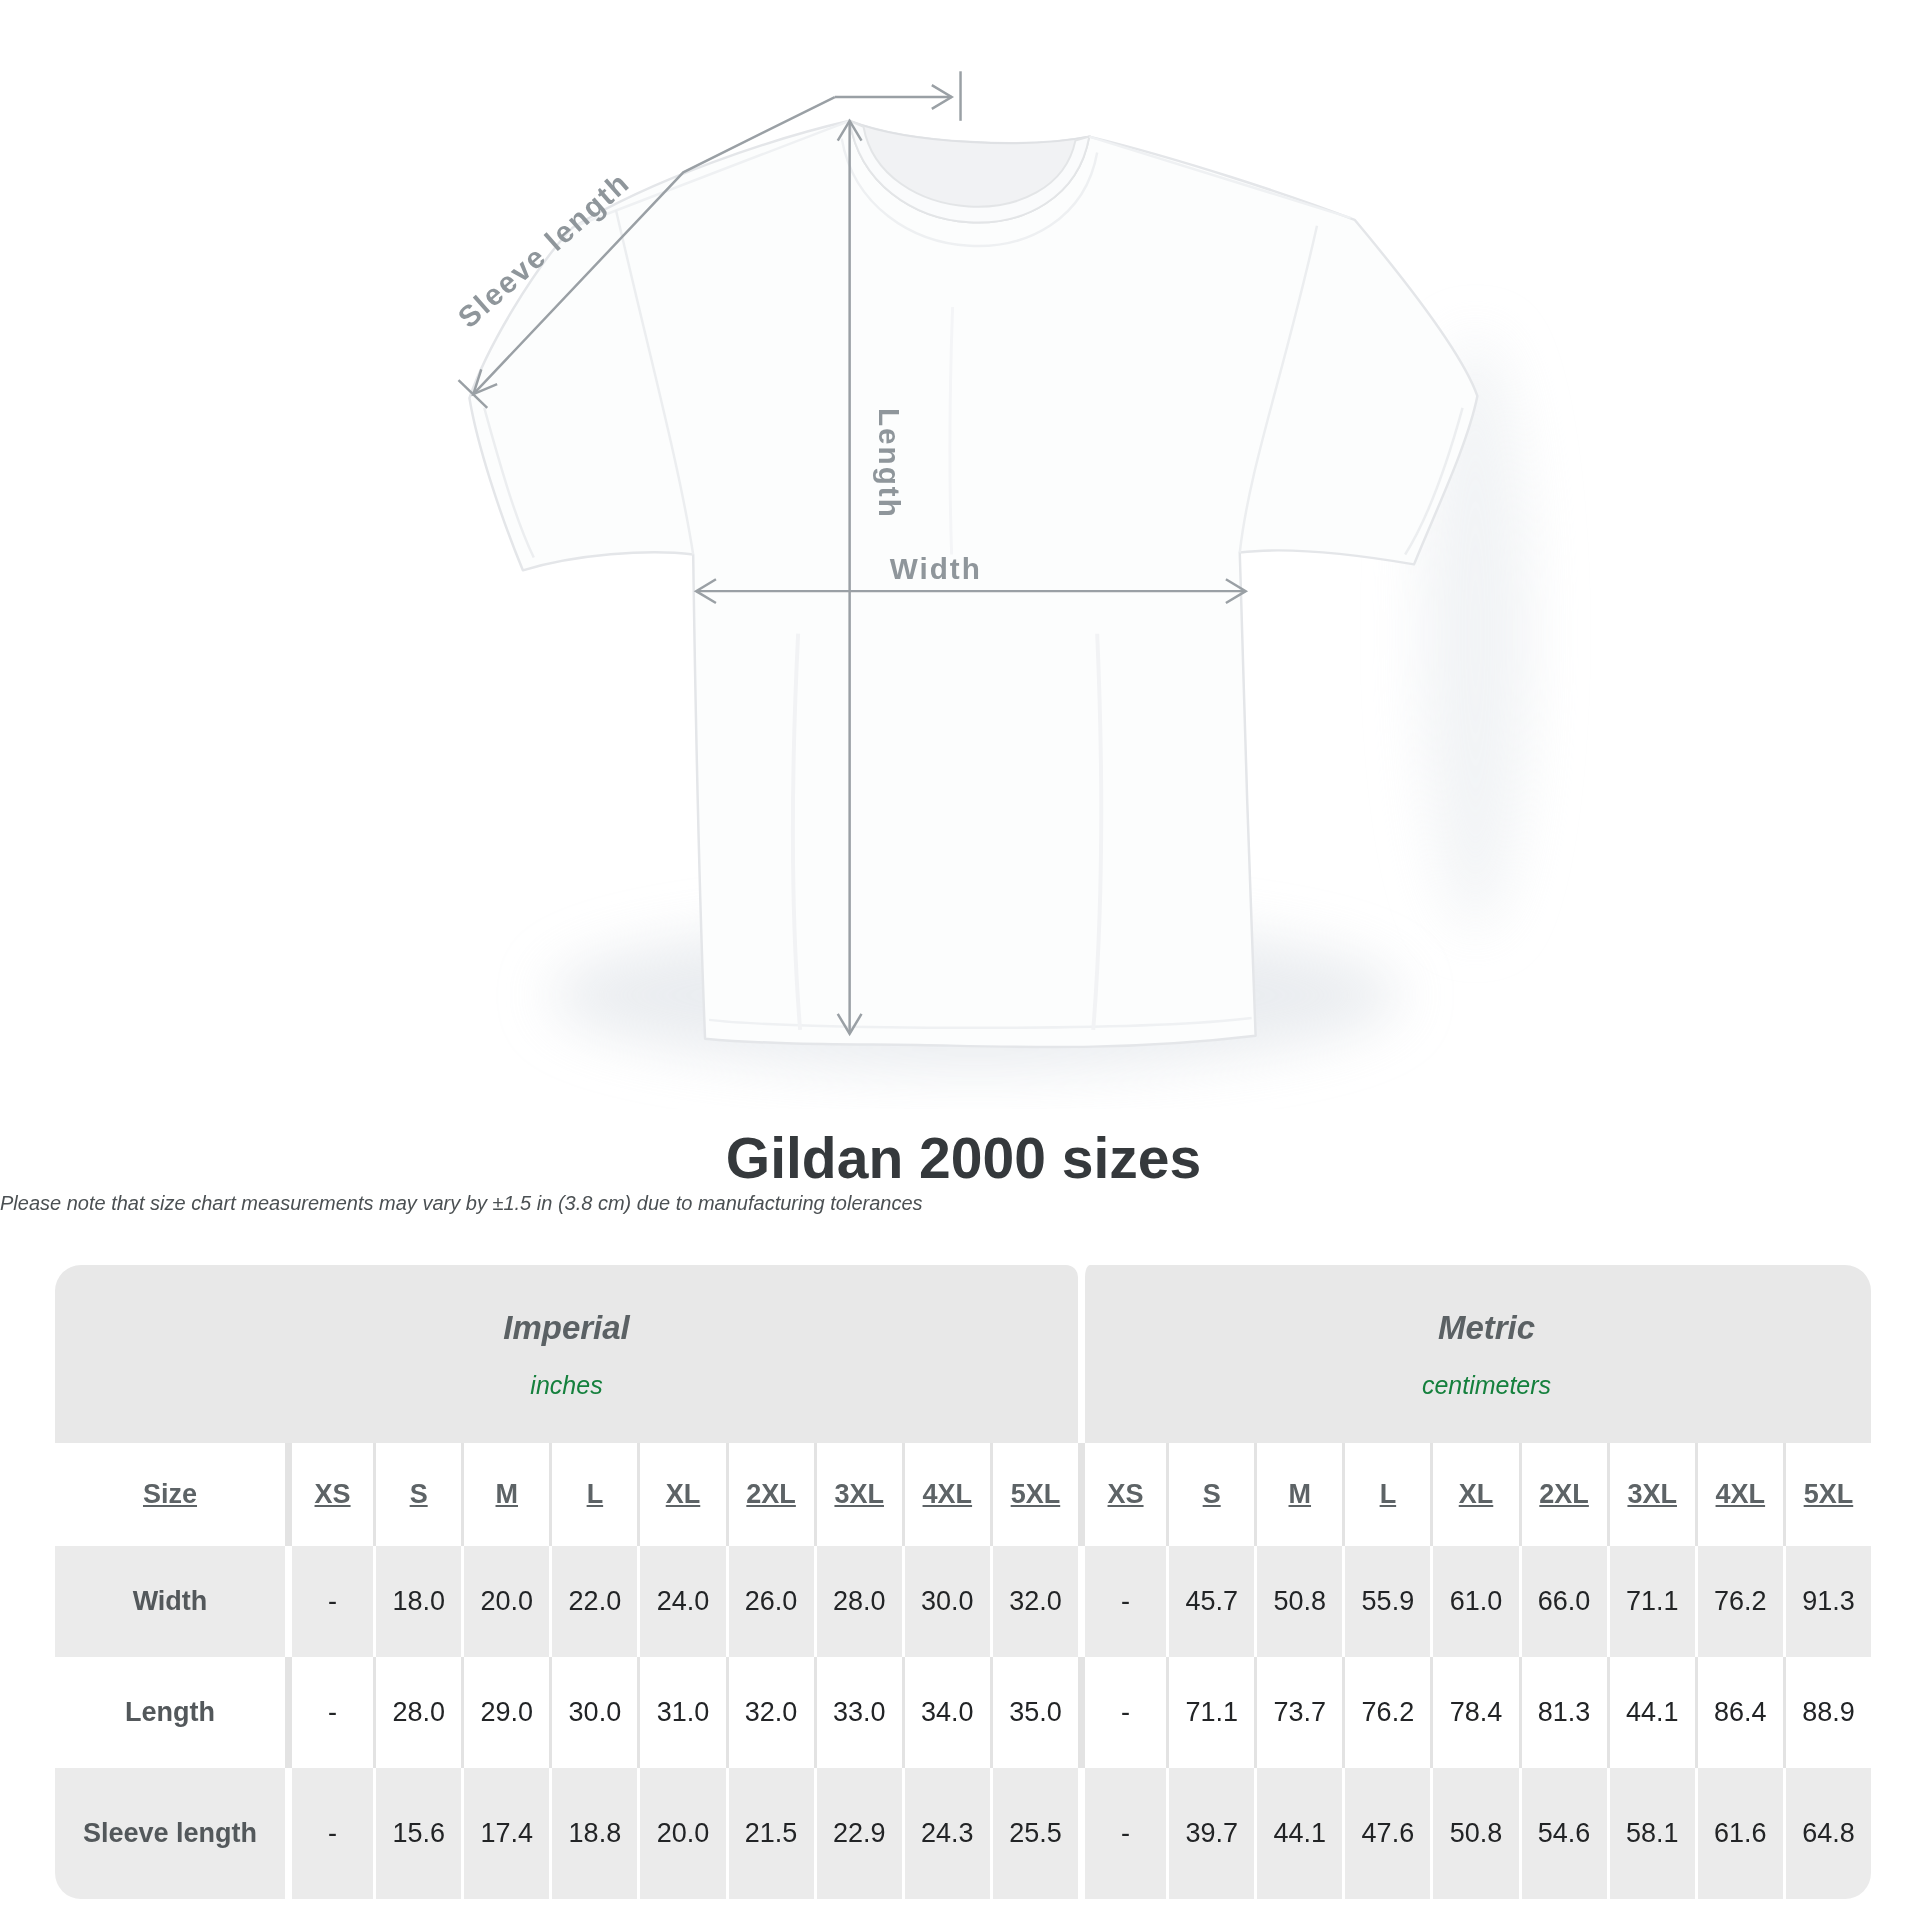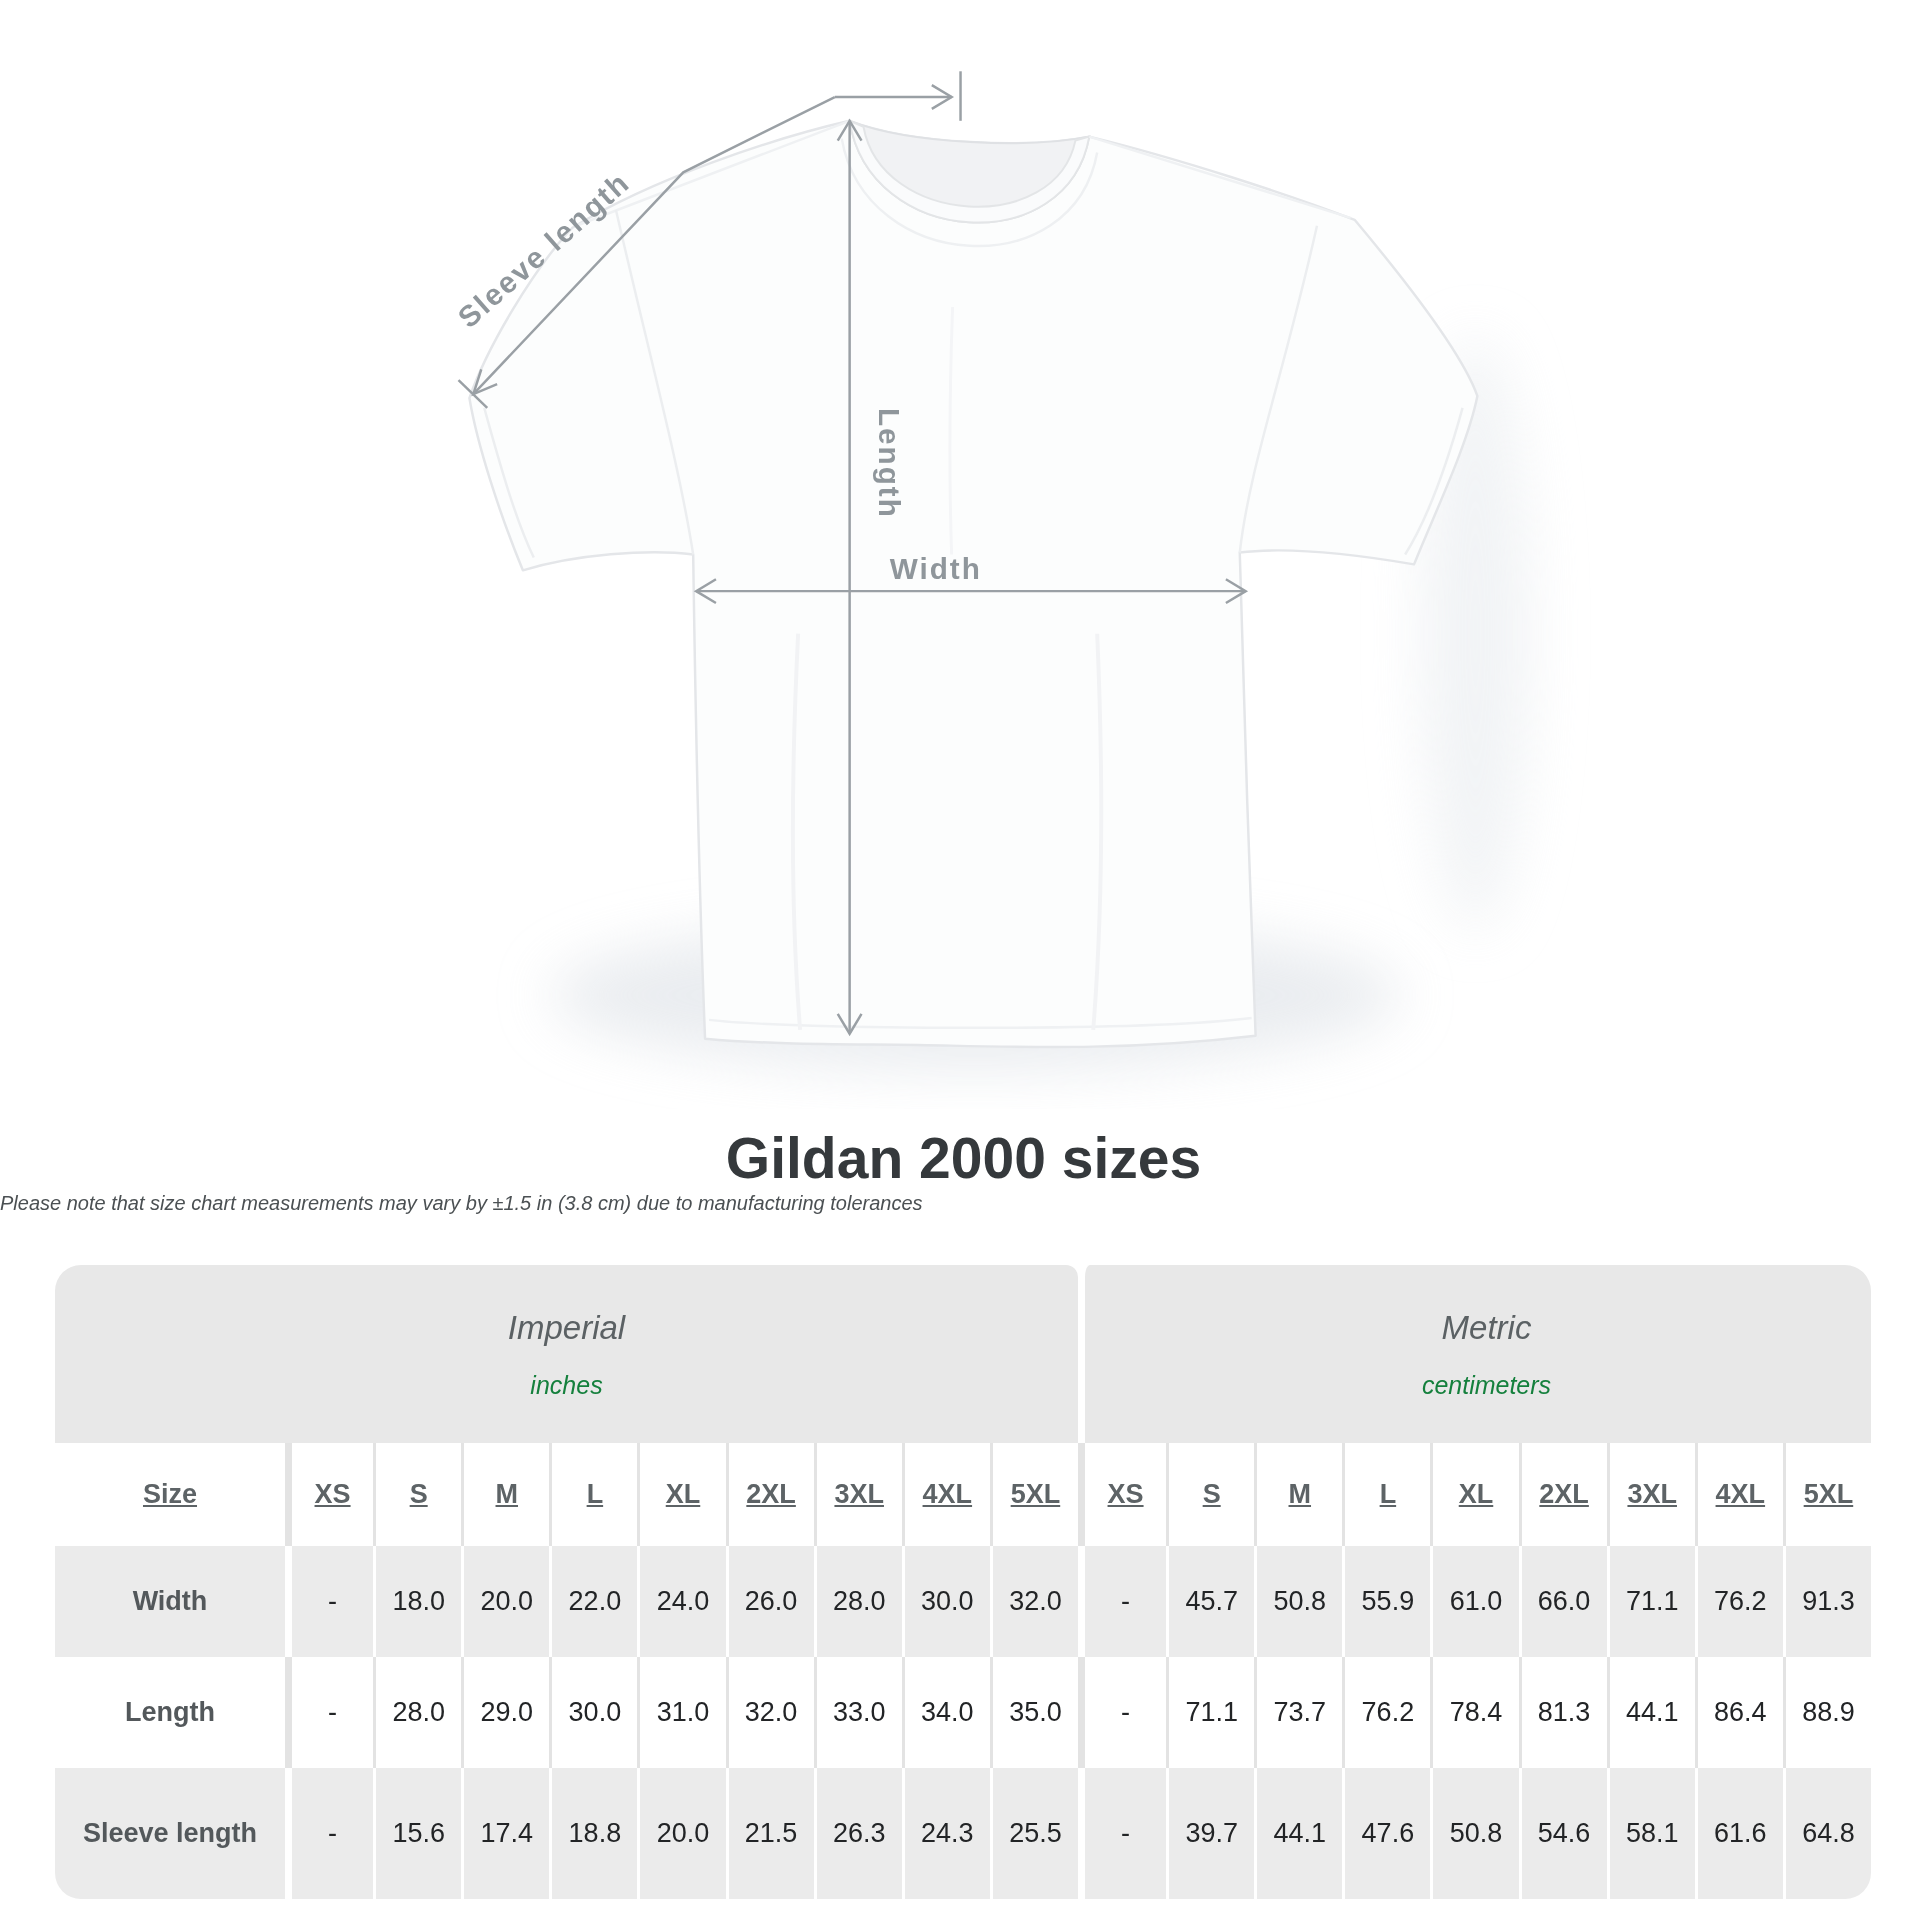--- a/index.html
+++ b/index.html
@@ -21,21 +21,21 @@
   }
   
   .size-table {
     position:absolute; left:55px; top:1265px; width:1816px;
     border-radius:26px; overflow:hidden;
   }
   .section-row { display:flex; height:178px; }
   .section-block { background:#e8e8e8; display:flex; flex-direction:column; align-items:center; justify-content:center; }
   .sec-imperial { width:1023px; border-radius:0 12px 0 0; }
   .sec-metric { width:793px; border-left:7px solid #ffffff; box-sizing:border-box; border-radius:12px 0 0 0;padding-left:17px; }
-  .section-title { font-size:33px; font-weight:normal; font-style:italic; color:#5b6164; }
+  .section-title { font-size:33px; font-weight:bold; font-style:italic; color:#5b6164; }
   .section-sub { font-size:25px; font-style:italic; color:#15803d; margin-top:24px; }
   .row { display:grid; grid-template-columns:230px repeat(18, 1fr); }
   .cell { display:flex; align-items:center; justify-content:center; box-sizing:border-box; }
   .size-header-row { height:103px; background:#ffffff; }
   .data-row { height:111px; }
   .data-row:last-child { height:131px; }
   .row-gray { background:#ebebeb; }
   .row-white { background:#ffffff; }
   .size-header-row .cell + .cell { border-left:3px solid #e3e3e3; }
   .row-white.data-row .cell + .cell { border-left:3px solid #e3e3e3; }
@@ -206,21 +206,21 @@
         <div class="cell val-cell">88.9</div>
       </div>
       <div class="row data-row row-gray">
         <div class="cell row-label">Sleeve length</div>
         <div class="cell val-cell sep-wide">-</div>
         <div class="cell val-cell">15.6</div>
         <div class="cell val-cell">17.4</div>
         <div class="cell val-cell">18.8</div>
         <div class="cell val-cell">20.0</div>
         <div class="cell val-cell">21.5</div>
-        <div class="cell val-cell">26.3</div>
+        <div class="cell val-cell">22.9</div>
         <div class="cell val-cell">24.3</div>
         <div class="cell val-cell">25.5</div>
         <div class="cell val-cell sep-wide">-</div>
         <div class="cell val-cell">39.7</div>
         <div class="cell val-cell">44.1</div>
         <div class="cell val-cell">47.6</div>
         <div class="cell val-cell">50.8</div>
         <div class="cell val-cell">54.6</div>
         <div class="cell val-cell">58.1</div>
         <div class="cell val-cell">61.6</div>

